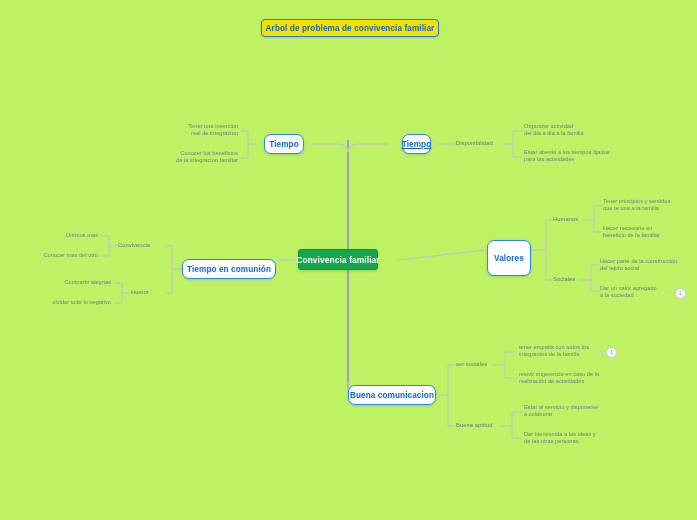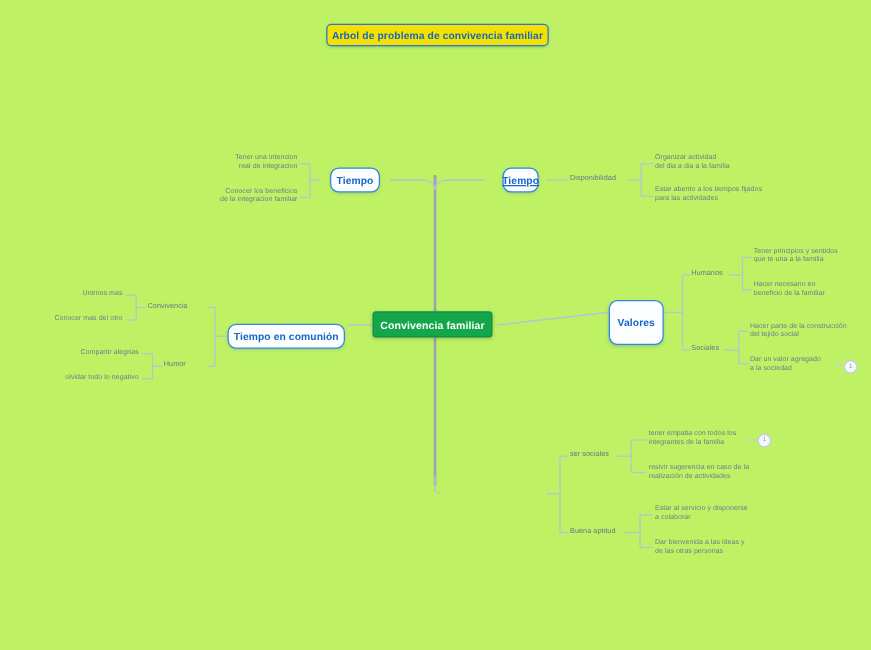--- a/index.html
+++ b/index.html
@@ -173,40 +173,43 @@
       <path d="M512 412 L512 438" stroke="#b9c2d2" stroke-width="1"></path>
       <path d="M512 412 L522 412" stroke="#b9c2d2" stroke-width="1"></path>
       <path d="M512 438 L522 438" stroke="#b9c2d2" stroke-width="1"></path>
     </g>
   </svg>
 
   <div class="node title" style="left:261px; top:19px; width:178px; height:18px;">
     <span>Arbol de problema de convivencia familiar</span>
   </div>
 
-  <div class="node root" style="left:298px; top:249px; width:96px; height:21px;text-align:right;">
+  <div class="node root" style="left:298px; top:249px; width:80px; height:21px;text-align:right;">
     <span>Convivencia familiar</span>
   </div>
 
   <div class="node branch" style="left:264px; top:134px; width:40px; height:20px;">
     <span>Tiempo</span>
   </div>
 
   <div class="node branch" style="left:402px; top:134px; width:29px; height:20px;text-decoration:underline;">
     <span>Tiempo</span>
   </div>
 
   <div class="node branch" style="left:487px; top:240px; width:44px; height:36px;align-items:center;">
     <span>Valores</span>
   </div>
 
   <div class="node branch" style="left:182px; top:259px; width:94px; height:20px;">
     <span>Tiempo en comunión</span>
   </div>
 
+  <div class="node branch" style="left:348px; top:385px; width:88px; height:20px;">
+    <span>Buena comunicacion</span>
+  </div>
 
   <div class="lbl leftal" style="left:166px; top:123px; width:72px;">Tener una intencion
 real de integracion</div>
   <div class="lbl leftal" style="left:156px; top:150px; width:82px;">Conocer los beneficios
 de la integracion familiar</div>
 
   <div class="lbl mid" style="left:456px; top:140px; width:48px;">Disponibilidad</div>
   <div class="lbl right" style="left:524px; top:123px; width:96px;">Organizar actividad
 del dia a dia a la familia</div>
   <div class="lbl right" style="left:524px; top:149px; width:108px;">Estar abento a los tiempos fijados

